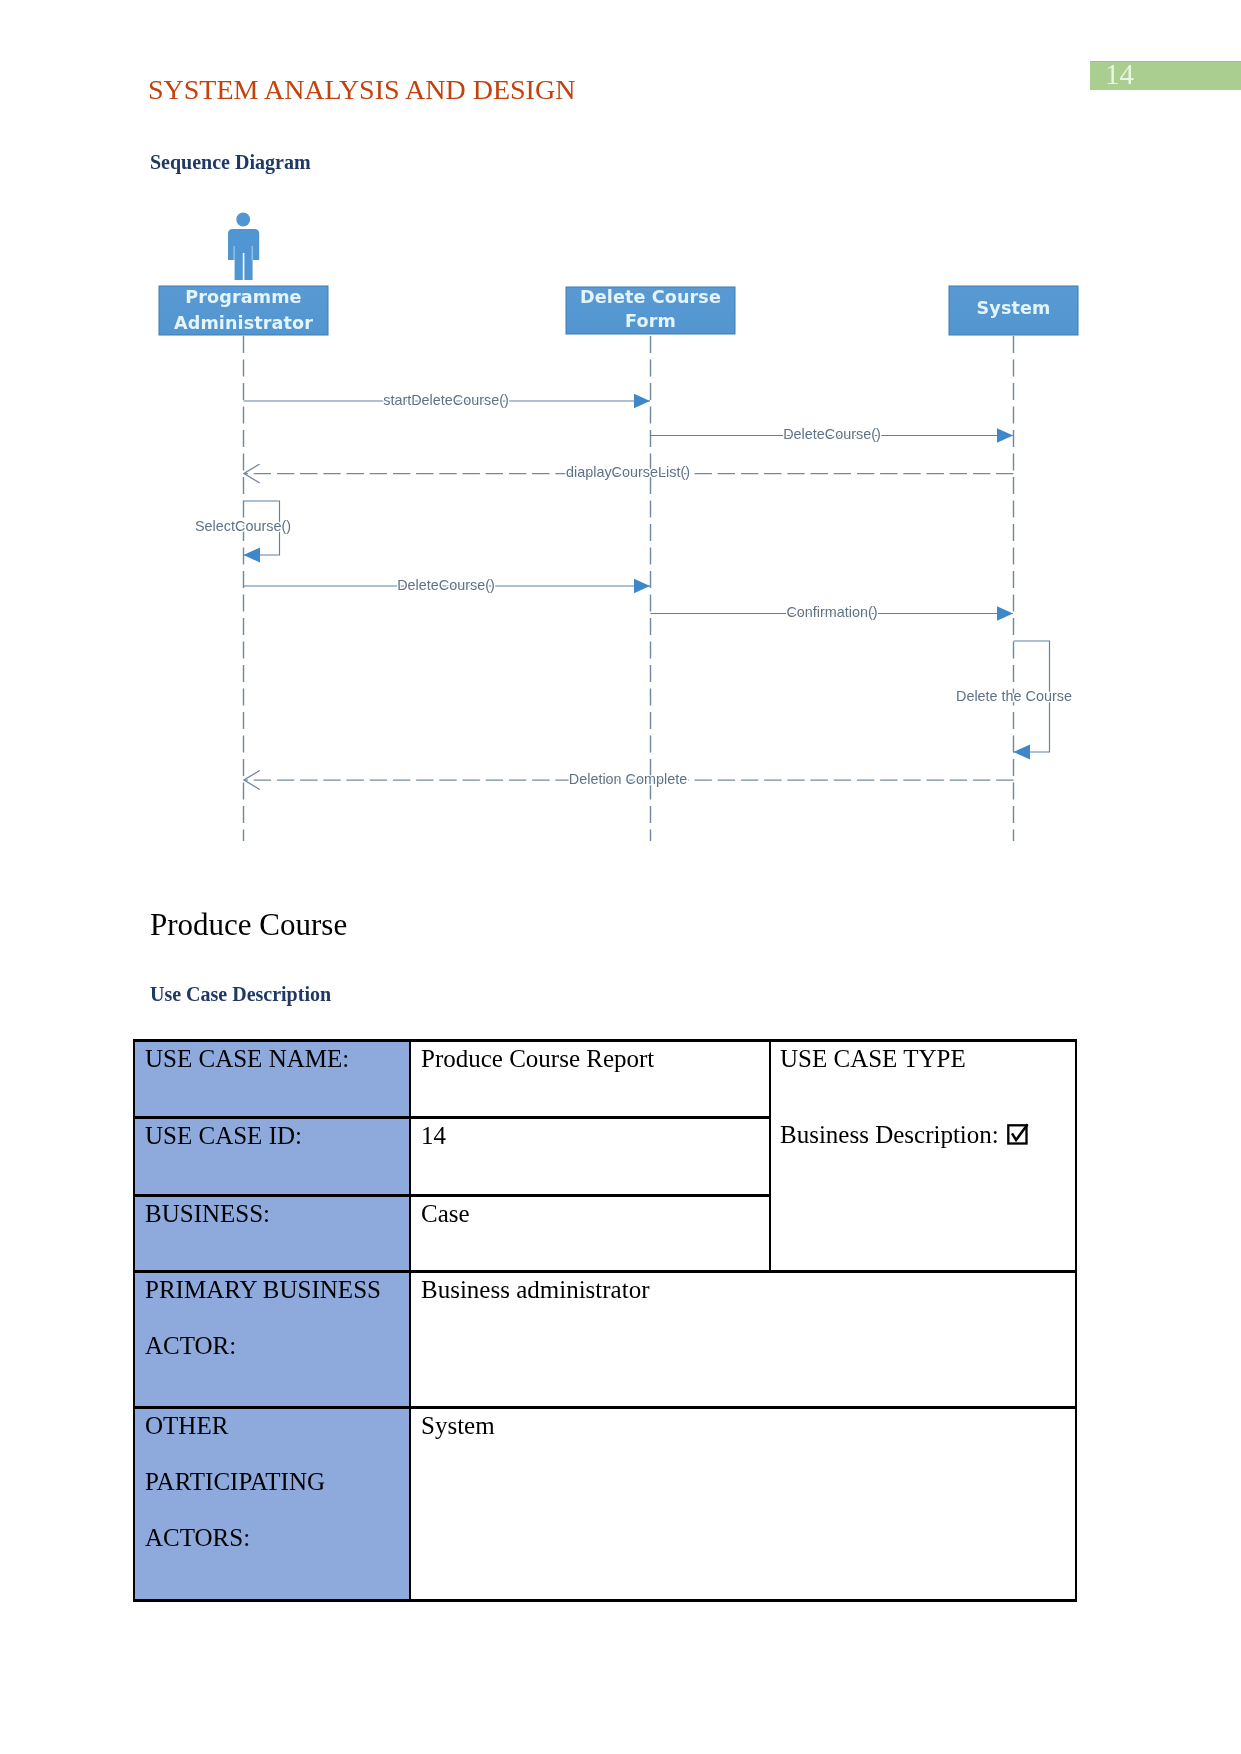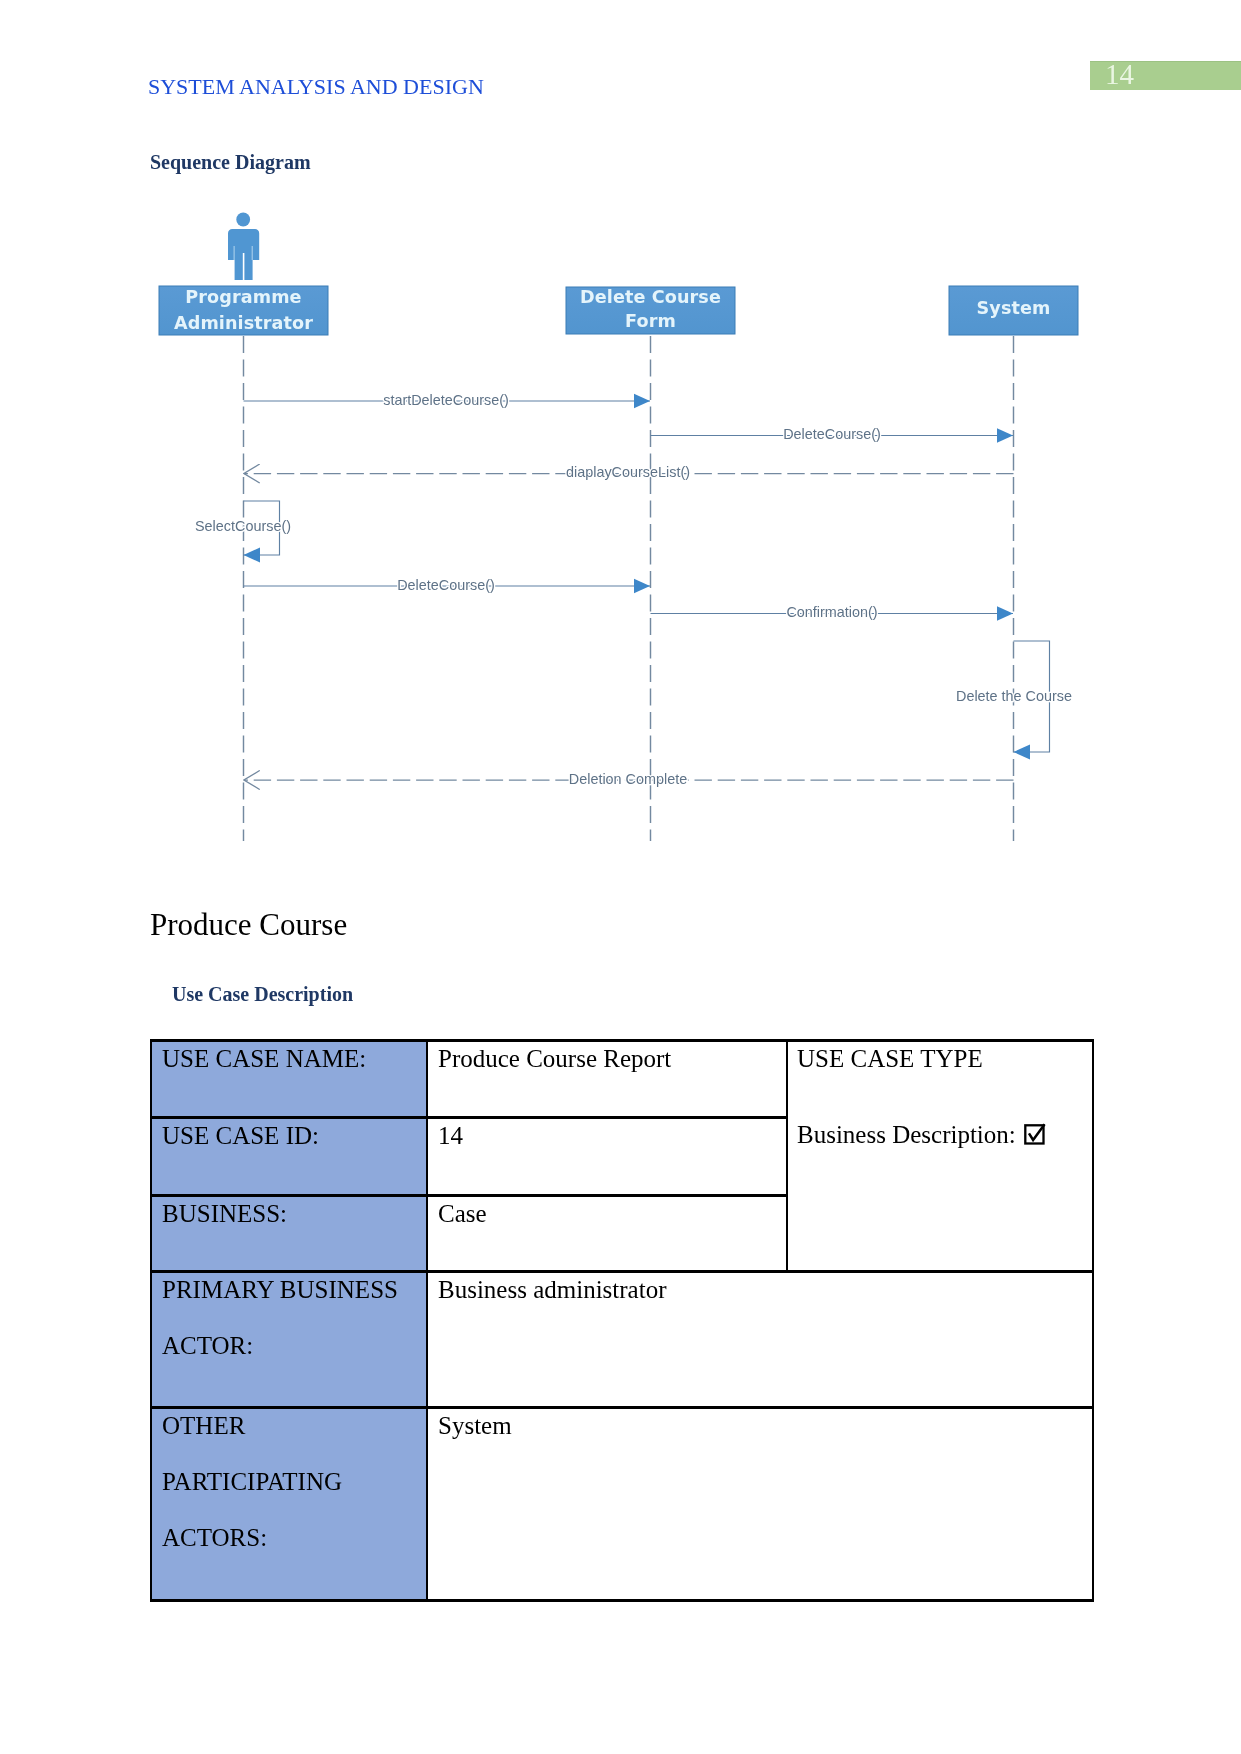--- a/index.html
+++ b/index.html
@@ -17,39 +17,39 @@
     position:absolute; left:1090px; top:61px; width:151px; height:29px;
     background:#A9CE8F; color:#EAF6E2;
     border-top:1px solid #9CC283;
     font-family:"Liberation Serif", serif; font-size:29px; line-height:25px;
     padding-left:15px; box-sizing:border-box;
   }
 
   
   #doc-title {
     position:absolute; left:148px; top:76px;
-    font-size:22px; line-height:1; color:#1d4ed8;
+    font-size:28px; line-height:1; color:#c2410c;
   }
 
   
   .heading {
     position:absolute; left:150px;
     font-size:20px; line-height:1; font-weight:bold; color:#1F3864;
   }
   #h-sequence { top:152px; }
-  #h-usecase  { top:984px;margin-left:22px; }
+  #h-usecase  { top:984px; }
 
   #t-produce {
     position:absolute; left:150px; top:909px;
     font-size:31px; line-height:1; color:#000;
   }
 
   
   #uc-table {
-    position:absolute; left:150px; top:1039px;
+    position:absolute; left:133px; top:1039px;
     width:942px;
     border-collapse:collapse;
     table-layout:fixed;
     font-size:25px; color:#000;padding-left:20px;
   }
   #uc-table td {
     border:2px solid #000;
     border-top-width:3px; border-bottom-width:3px;
     vertical-align:top;
     padding:0 8px 0 10px;

